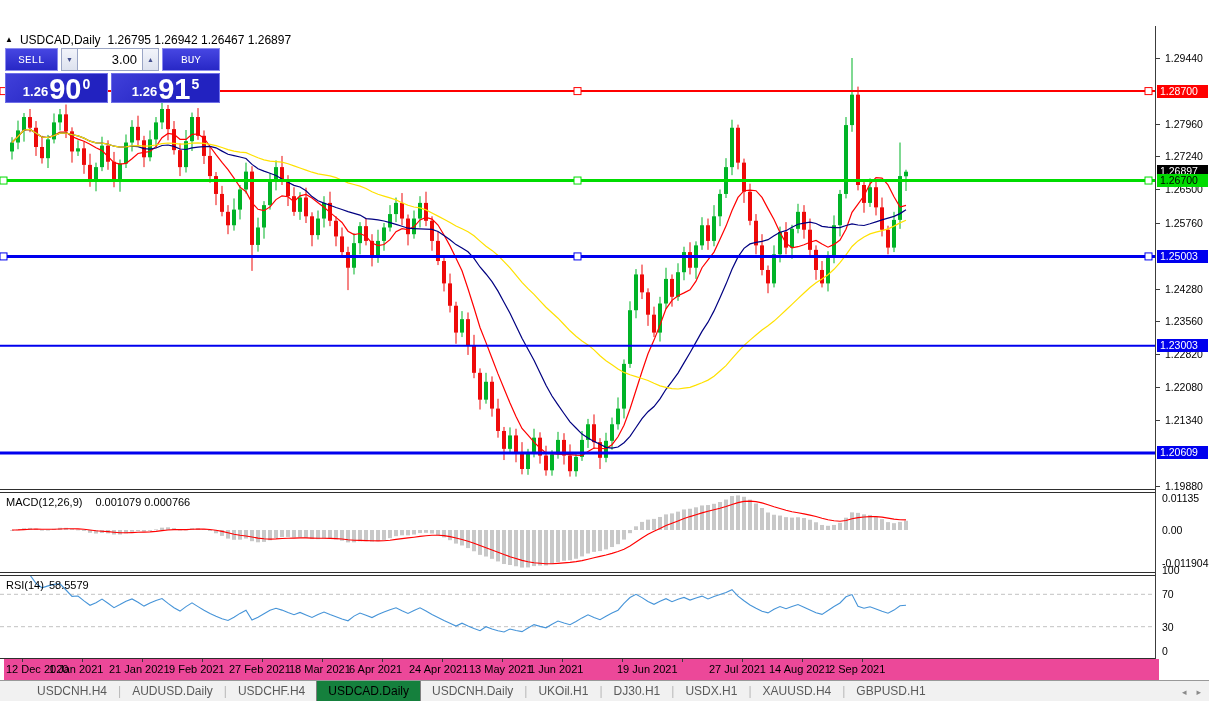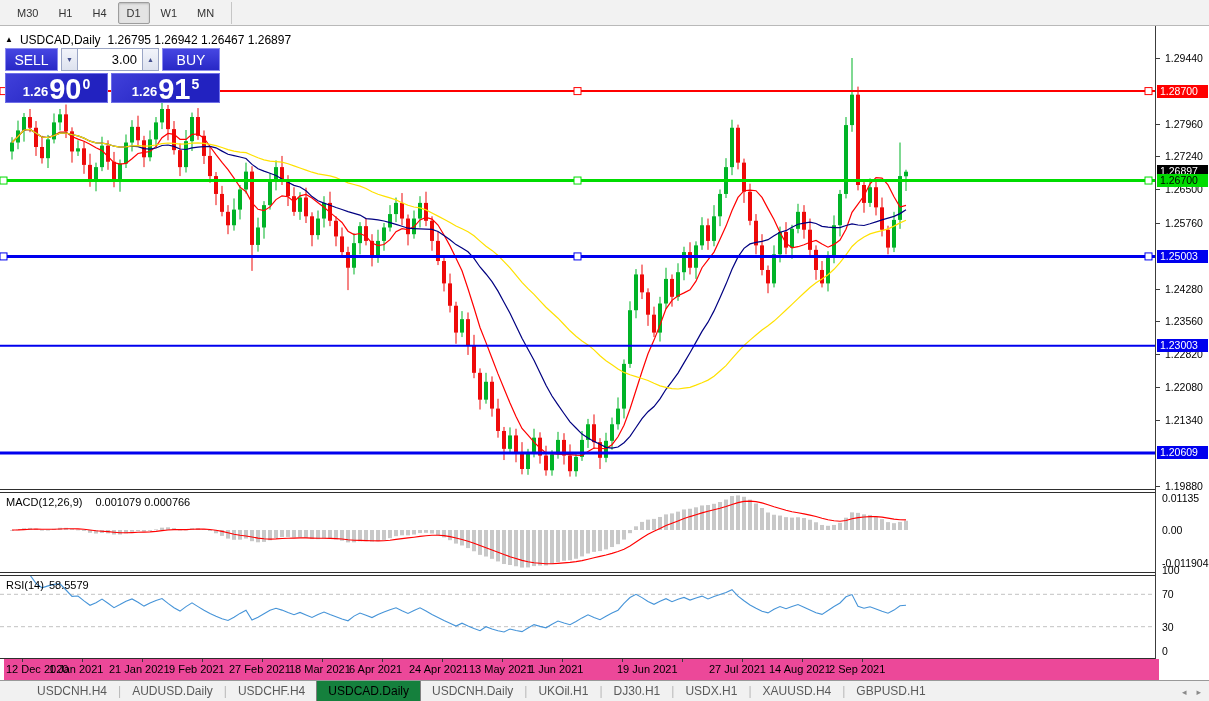--- a/index.html
+++ b/index.html
@@ -17,21 +17,21 @@
   #main-svg{position:absolute;left:0;top:4px;}
   #macd-svg{position:absolute;left:0;top:467px;}
   #rsi-svg{position:absolute;left:0;top:550px;}
   .hdiv{position:absolute;left:0;width:1209px;height:1px;background:#2e2e2e;}
   #title-row{position:absolute;left:5px;top:7px;display:flex;align-items:center;gap:7px;font-size:12px;color:#000;}
   #title-row .mk{font-size:8px;position:relative;top:-1px;}
   
   #trade-panel{position:absolute;left:5px;top:22px;width:215px;}
   .tp-row1{display:flex;height:23px;}
   .tp-btn{background:linear-gradient(#4646e2,#2828c6);border:1px solid #8a8aef;color:#fff;
-          display:flex;align-items:center;justify-content:center;font-size:14px;box-sizing:border-box;cursor:pointer;}
+          display:flex;align-items:center;justify-content:center;font-size:11px;box-sizing:border-box;cursor:pointer;font-family:Liberation Mono, monospace;}
   #sell-btn{width:53px;}
   #buy-btn{width:47px;margin-left:3px;flex:1;}
   .spin{width:17px;background:linear-gradient(#f2f4fa,#dde2ef);border:1px solid #9aa5c5;display:flex;
         align-items:center;justify-content:center;color:#44508e;font-size:7px;box-sizing:border-box;cursor:pointer;}
   #lot-down{margin-left:3px;}
   #lot-box{width:64px;background:#fff;border:1px solid #9aa5c5;border-left:none;border-right:none;
            font-size:13px;color:#000;display:flex;align-items:center;justify-content:flex-end;
            padding-right:5px;box-sizing:border-box;}
   .tp-row2{display:flex;margin-top:2px;height:30px;}
   .tile{background:linear-gradient(140deg,#4040da 0%,#2222c0 70%);border:1px solid #6f6fe8;color:#fff;
@@ -64,29 +64,20 @@
   .tabsep{display:flex;align-items:center;color:#b8b8b8;}
   #tab-scroll{position:absolute;right:8px;top:0;height:21px;display:flex;align-items:center;gap:10px;
               color:#8a8a8a;font-size:9px;}
   #tab-scroll span{cursor:pointer;}
 </style>
 </head>
 <body>
 
 <div id="screen">
 
-  <div id="toolbar">
-      <div class="tfbtn">M30</div>
-      <div class="tfbtn">H1</div>
-      <div class="tfbtn">H4</div>
-      <div class="tfbtn active">D1</div>
-      <div class="tfbtn">W1</div>
-      <div class="tfbtn">MN</div>
-      <div class="vsep"></div>
-    </div>
 
   <div id="chartarea">
     <svg id="main-svg" width="1155" height="459">
         <rect x="11.5" y="107.15440000000022" width="1" height="22.359999999999516" fill="#00B327"></rect>
         <rect x="10" y="112.52079999999962" width="4" height="8.944000000000017" fill="#00B327"></rect>
         <rect x="17.5" y="90.60800000000006" width="1" height="28.620799999999818" fill="#00B327"></rect>
         <rect x="16" y="100.44639999999997" width="4" height="12.074399999999656" fill="#00B327"></rect>
         <rect x="23.5" y="83.0055999999999" width="1" height="28.620799999999832" fill="#00B327"></rect>
         <rect x="22" y="87.03040000000044" width="4" height="13.415999999999528" fill="#00B327"></rect>
         <rect x="29.5" y="78.98080000000034" width="1" height="23.25439999999942" fill="#EE0A0A"></rect>

